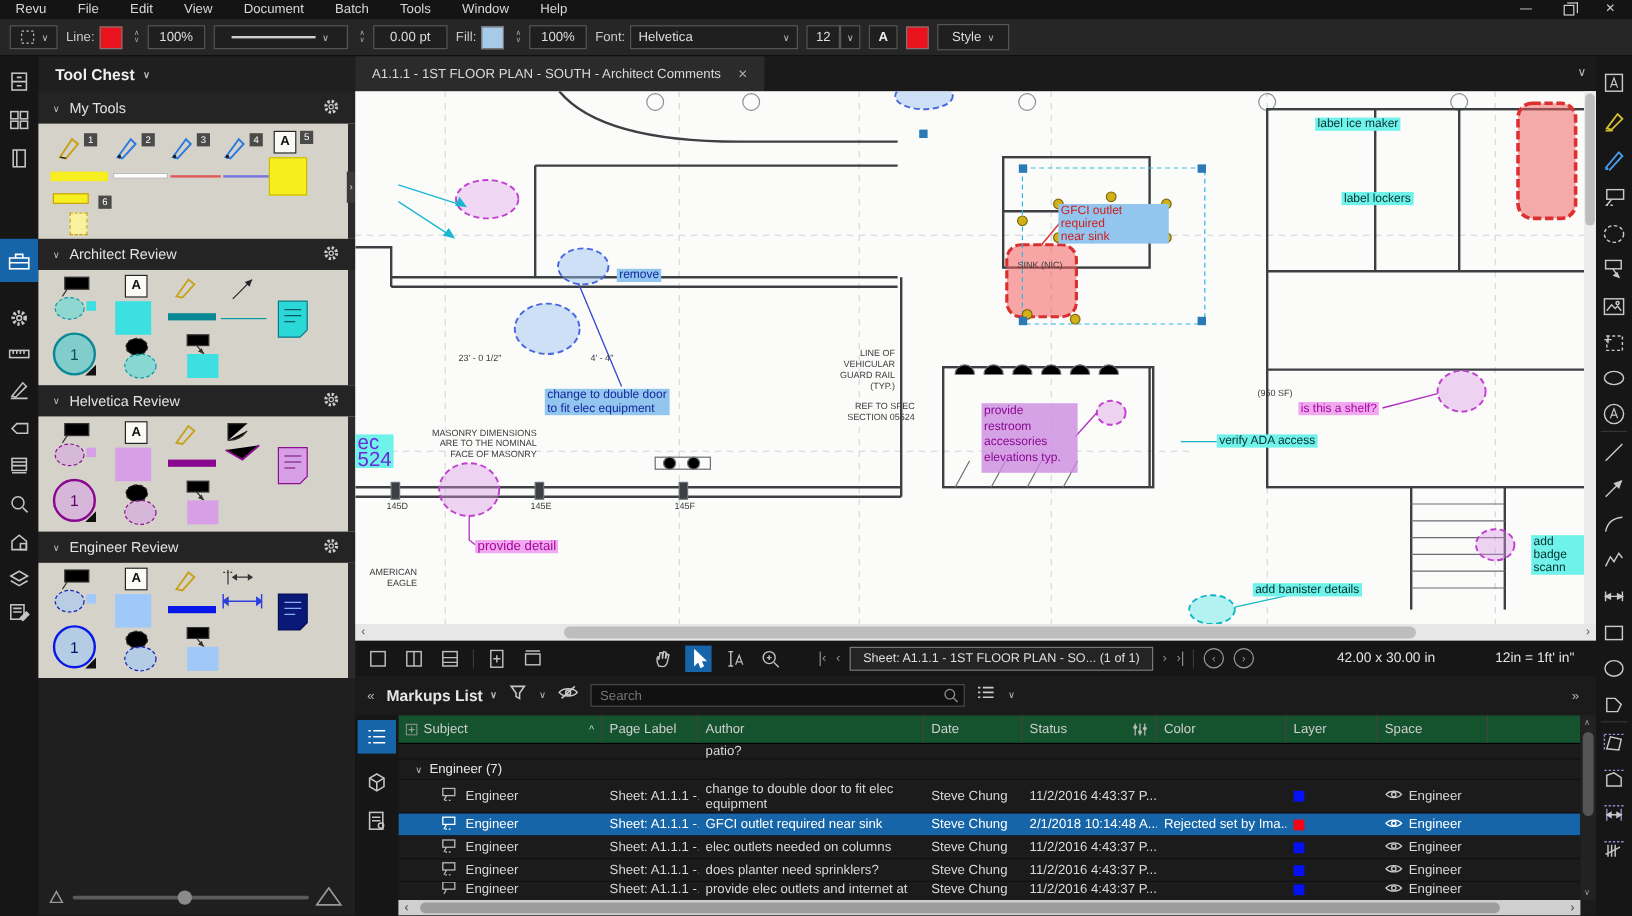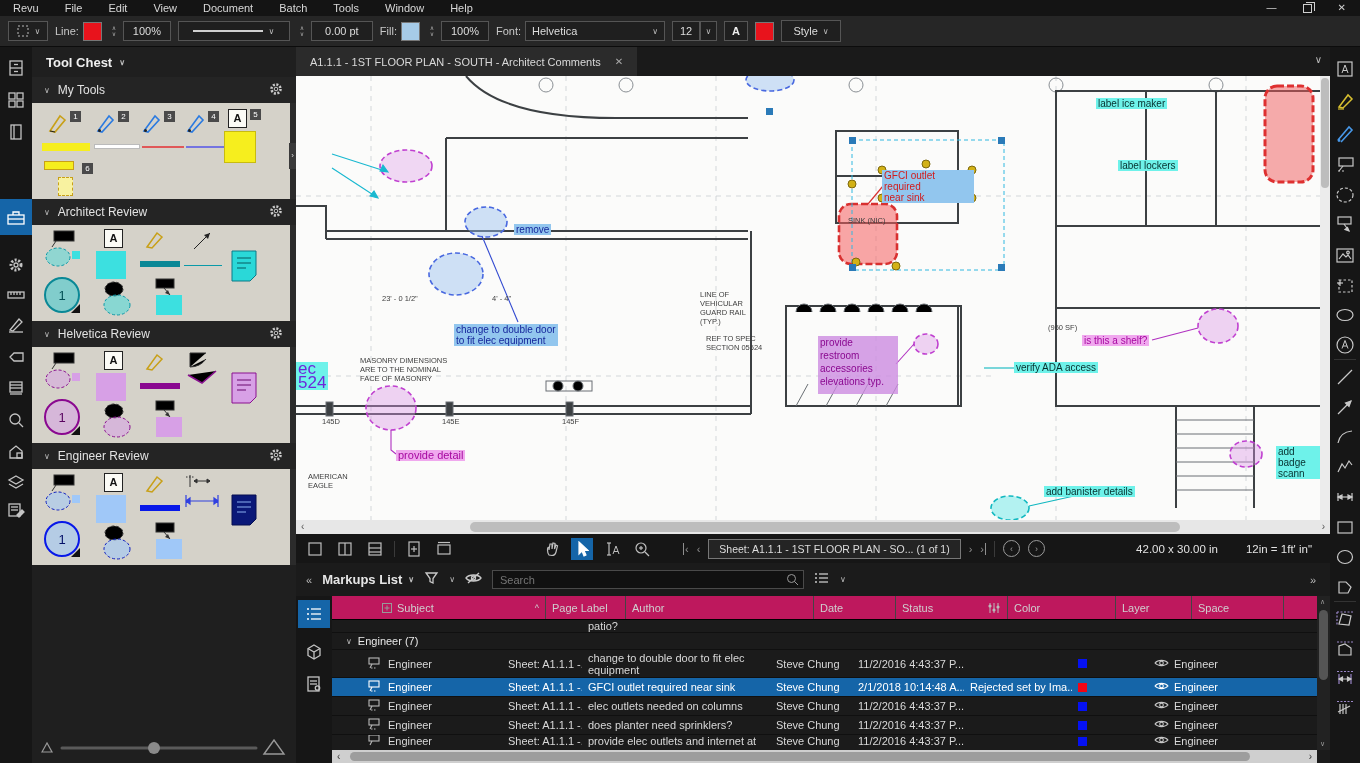--- a/index.html
+++ b/index.html
@@ -55,59 +55,59 @@
   #doc-tab { position:absolute; left:0; top:0; height:29px; background:#2b2b2b; color:#d9d9d9; font-size:11px;
     display:flex; align-items:center; gap:14px; padding:0 14px; }
   #tab-chev { position:absolute; right:8px; top:7px; color:#bbb; font-size:10px; }
 
   #canvas { position:absolute; left:296px; top:76px; width:1034px; height:444px; background:#fbfbfa; overflow:hidden; }
   .mk { position:absolute; font-size:10px; line-height:11px; white-space:pre-line; padding:0 2px; }
   .mk-cyan { background:#6ef2ea; color:#06302e; }
   .mk-blue { background:#92c6ee; color:#15269b; }
   .mk-red-on-blue { background:#92c6ee; color:#d11c1c; }
   .mk-mag { background:#f0a8ee; color:#a608a0; }
-  .plan-t { position:absolute; color:#3d3d3d; font-size:7.5px; line-height:9px; white-space:pre-line; }
+  .plan-t { position:absolute; color:#3d3d3d; font-size:7.5px; line-height:9px; white-space:pre-line;text-align:right; }
 
   #canvas-hscroll { position:absolute; left:296px; top:520px; width:1034px; height:14px; background:#e7e7e7; }
   .scroll-thumb { position:absolute; background:#bdbdbd; border-radius:6px; }
   .scroll-arrow { position:absolute; color:#555; font-size:10px; line-height:14px; }
   #canvas-vscroll { position:absolute; left:1320px; top:76px; width:10px; height:444px; background:#ececec; }
 
   
   #navbar { position:absolute; left:296px; top:534px; width:1034px; height:29px; background:#161616;
     display:flex; align-items:center; gap:8px; padding:0 8px; color:#c9c9c9; }
   .nv { width:22px; height:22px; display:flex; align-items:center; justify-content:center; }
   .nv svg { stroke:#bfbfbf; fill:none; stroke-width:1.2; }
   .nv.active { background:#1565a8; }
   .nv.active svg { stroke:#fff; fill:#fff; }
   .nav-glyph { color:#8f8f8f; font-size:11px; }
   #sheet-box { border:1px solid #777; background:#242424; color:#ddd; font-size:10.5px; height:20px;
     display:flex; align-items:center; padding:0 10px; }
   .circ-nav { width:17px; height:17px; border:1.4px solid #9a9a9a; border-radius:50%; color:#9a9a9a;
     font-size:9px; display:flex; align-items:center; justify-content:center; }
-  #nav-right { margin-left:auto; display:flex; gap:28px; font-size:11.5px; color:#e2e2e2; padding-right:10px; }
+  #nav-right { margin-left:auto; display:flex; gap:50px; font-size:11.5px; color:#e2e2e2; padding-right:10px; }
 
   
   #markups { position:absolute; left:296px; top:563px; width:1034px; height:200px; background:#1b1b1b; }
   #mk-header { height:33px; display:flex; align-items:center; gap:10px; padding:0 10px; color:#e6e6e6; }
   #mk-title { font-size:13px; font-weight:bold; display:flex; gap:6px; align-items:center; }
   #mk-search { width:312px; height:19px; background:#111; border:1px solid #4a4a4a; color:#bbb; font-size:11px; padding:0 22px 0 7px; }
   .hdr-ic svg { stroke:#c9c9c9; fill:none; stroke-width:1.3; }
   #mk-expand { margin-left:auto; color:#bbb; font-size:11px; padding-right:4px; }
 
   #mk-tabs { position:absolute; left:0; top:33px; width:36px; bottom:0; background:#161616; }
   .mk-tab { position:absolute; left:2px; width:32px; height:28px; display:flex; align-items:center; justify-content:center; }
   .mk-tab svg { stroke:#c4c4c4; fill:none; stroke-width:1.3; }
   .mk-tab.active { background:#1565a8; }
   .mk-tab.active svg { stroke:#fff; }
 
   #mk-table { position:absolute; left:36px; top:33px; right:13px; bottom:13px; overflow:hidden; font-size:11px; color:#d8d8d8; }
   .trow { display:grid; grid-template-columns:170px 80px 188px 82px 112px 108px 76px 92px 57px; align-items:center; }
   .trow > div { padding:0 6px; overflow:hidden; white-space:nowrap; height:100%; display:flex; align-items:center; gap:5px; }
-  #thead { background:#be185d; color:#cfcfcf; height:24px; border-bottom:1px solid #000;padding-left:44px; }
+  #thead { background:#14532d; color:#cfcfcf; height:24px; border-bottom:1px solid #000; }
   #thead > div { border-right:1px solid #444; }
   .rowline { border-bottom:1px solid #101010; background:#1b1b1b; height:19px; }
   .rowline.two { height:28px; }
   .rowline.sel { background:#1565a8; color:#fff; }
   .chip { width:9px; height:9px; display:inline-block; }
   .grp-row { height:17px; display:flex; align-items:center; gap:6px; padding-left:14px; color:#e8e8e8; background:#1b1b1b; border-bottom:1px solid #101010; }
   .subj-ic svg { stroke:#b9b9b9; fill:none; stroke-width:1.1; }
   .eye svg { stroke:#c9c9c9; fill:none; stroke-width:1.1; }
   .c-comments { white-space:normal !important; line-height:12px; }
   #mk-vscroll { position:absolute; right:0; top:33px; width:13px; bottom:13px; background:#222; }

